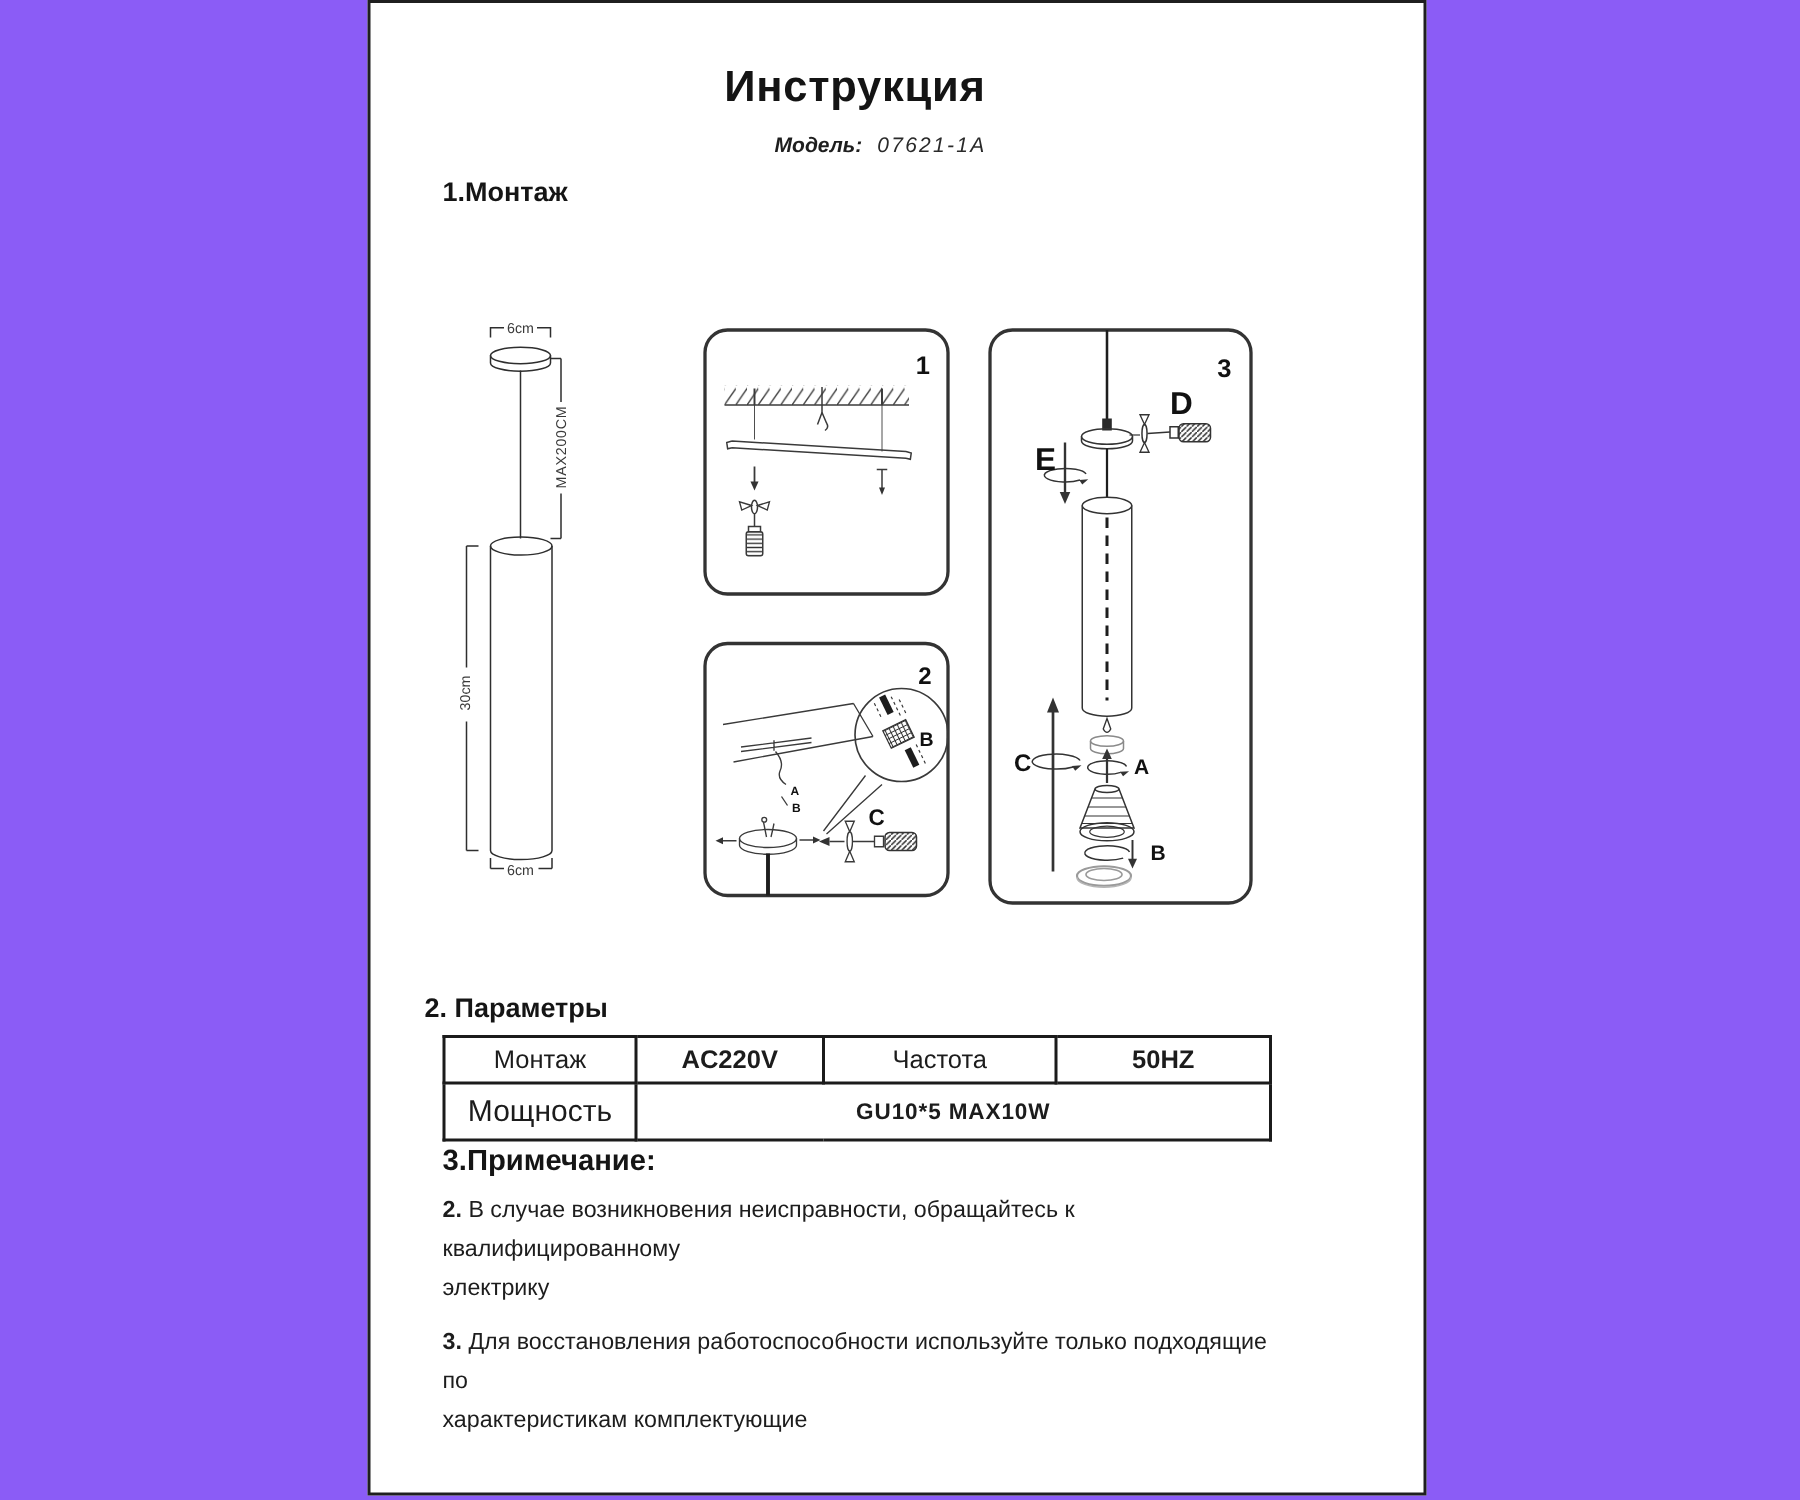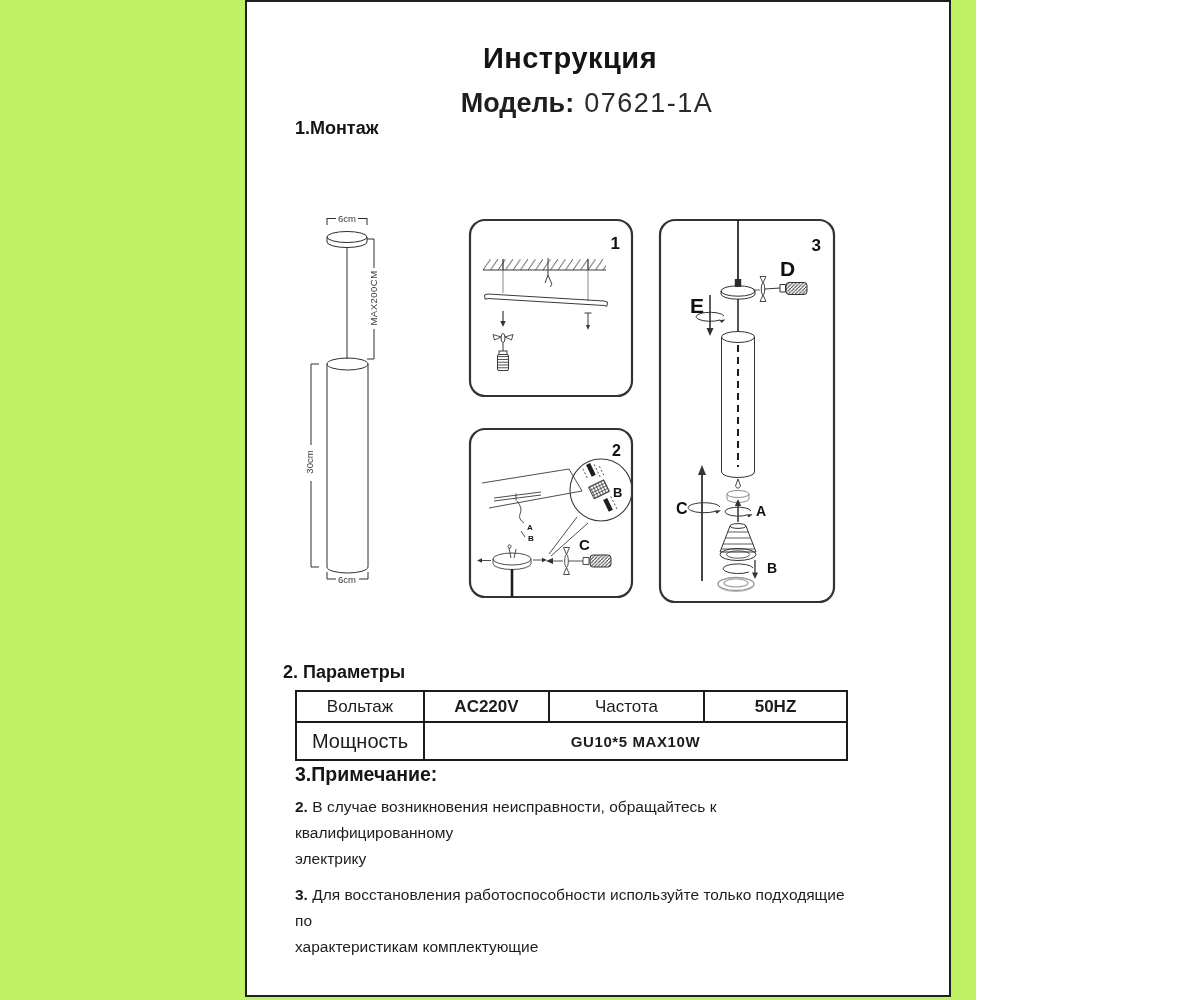--- a/index.html
+++ b/index.html
@@ -1,21 +1,21 @@
 <!DOCTYPE html>
 <html><head>
 <meta charset="utf-8">
 <style>
   html,body{margin:0;padding:0;background:#fff;}
-  #canvas{position:relative;width:976px;height:1000px;background:#bef264;
+  #canvas{position:relative;width:1200px;height:1000px;background:#8b5cf6;
           font-family:"Liberation Sans",sans-serif;color:#1c1c1c;overflow:hidden;}
   .abs{position:absolute;}
   .page-border{left:245px;top:0;width:702px;height:993px;border:2px solid #1f1f1f;background:#fff;}
   .doc-title{left:245px;top:42px;width:650px;text-align:center;font-size:29px;font-weight:bold;letter-spacing:.5px;color:#141414;}
-  .model-line{left:245px;top:88px;width:684px;text-align:center;font-size:27px;color:#1e1e1e;}
+  .model-line{left:245px;top:88px;width:684px;text-align:center;font-size:14px;color:#1e1e1e;font-style:italic;}
   .model-line .lbl{font-weight:bold;margin-right:10px;}
   .model-line .val{letter-spacing:1.5px;color:#2a2a2a;}
   .sec-head{font-weight:bold;color:#151515;text-align:center;}
   .h-montage{left:295px;top:118px;font-size:18px;}
   .h-params{left:283px;top:662px;font-size:18px;}
   .h-notes{left:295px;top:763px;font-size:19.5px;}
   table.params{position:absolute;left:295px;top:690px;border-collapse:collapse;table-layout:fixed;}
   table.params td{border:2px solid #1b1b1b;text-align:center;vertical-align:middle;padding:0;}
   td.c1{width:126px;} td.c2{width:123px;margin-top:20px;} td.c3{width:153px;} td.c4{width:141px;}
   tr.r1 td{height:29px;font-size:17px;}
@@ -204,21 +204,21 @@
     <text class="lettertxt" style="font-size:14px" x="98" y="298">A</text>
     <text class="lettertxt" style="font-size:16px" x="18" y="296">C</text>
     <text class="lettertxt" style="font-size:14px" x="109" y="355">B</text>
   </svg>
 
   <div class="abs sec-head h-params">2. Параметры</div>
 
   <table class="params">
     <tbody>
         <tr class="r1">
-      <td class="c1">Вольтаж</td>
+      <td class="c1">Монтаж</td>
       <td class="c2 voltage-val">AC220V</td>
       <td class="c3">Частота</td>
       <td class="c4 bold">50HZ</td>
     </tr>
     <tr class="r2">
       <td class="c1 power-lbl">Мощность</td>
       <td class="power-val" colspan="3">GU10*5 MAX10W</td>
     </tr>
   </tbody>
     </table>

